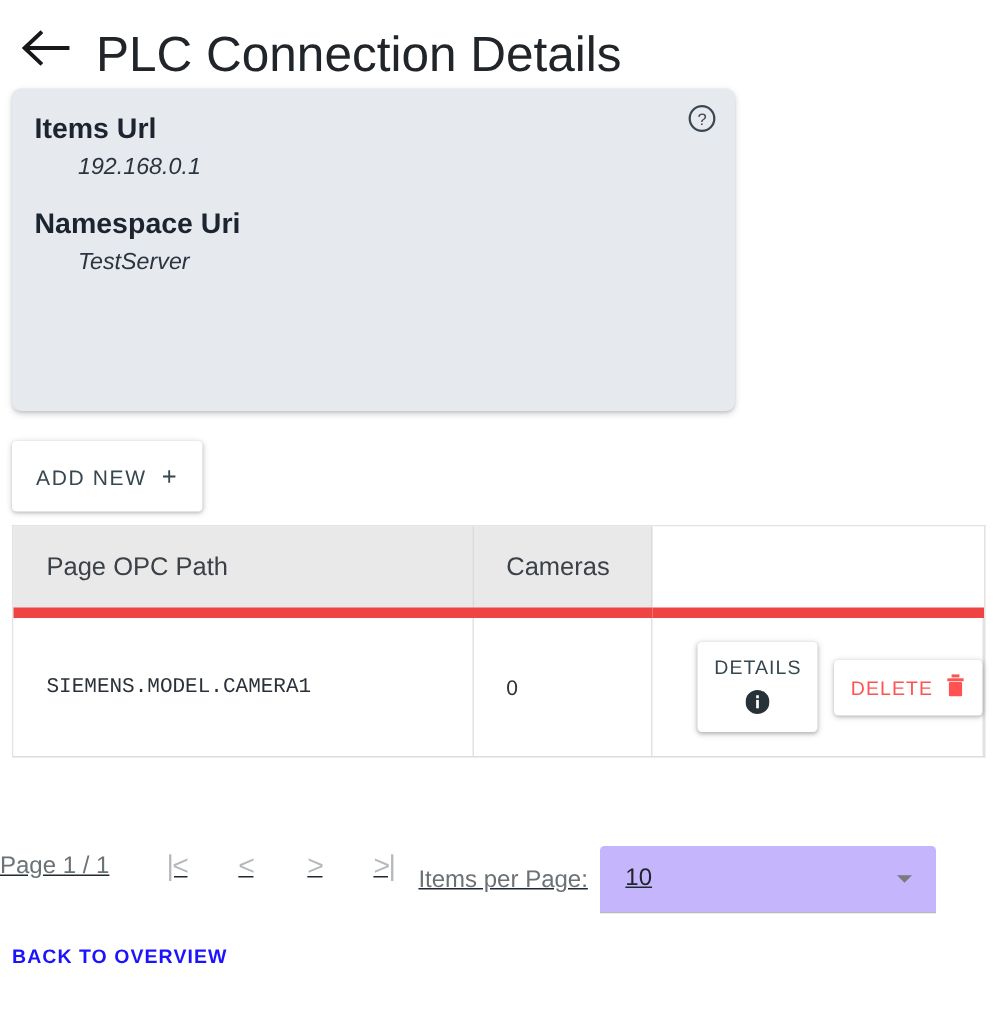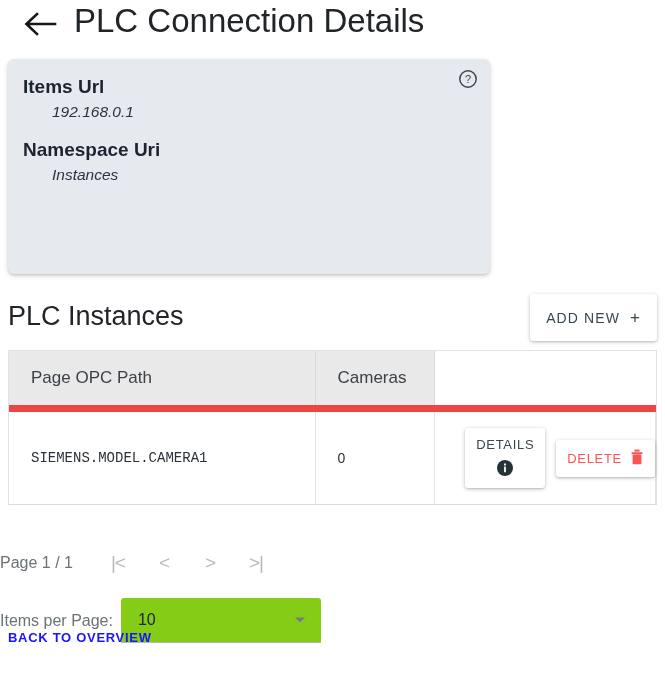--- a/index.html
+++ b/index.html
@@ -12,23 +12,23 @@
     background: #ffffff;
     font-family: "Liberation Sans", sans-serif;
     color: #1f2933;
     overflow: hidden;
     position: relative;
   }
 
   
   .page-header {
     display: flex;
-    align-items: flex-start;
+    align-items: flex-end;
     gap: 14px;
-    padding: 4px 0 0 20px;
+    padding: 4px 0 0 10px;
     height: 52px;
     box-sizing: border-box;
   }
   .back-arrow {
     width: 40px;
     height: 40px;
     display: flex;
     align-items: center;
     justify-content: center;
     cursor: pointer;
@@ -195,22 +195,23 @@
     cursor: pointer;
     vertical-align: middle;
   }
   .row-button.details { color: #37474f; margin-right: 7px; flex-direction: column; }
   .row-button.delete { color: #ff5252; }
 
   
   .paginator {
     margin: 41px 16px 0 0;
     display: flex;
-    flex-direction: column;
-    align-items: flex-start;
+    flex-direction: row;
+    align-items: center;
+    text-decoration: underline;
   }
   .pager-top {
     display: flex;
     align-items: center;
     gap: 0;
   }
   .page-label {
     font-size: 16px;
     color: #6b7276;
     margin-right: 22px;
@@ -236,23 +237,23 @@
     margin-top: 18px;
   }
   .ipp-label {
     font-size: 16px;
     color: #6b7276;
     margin-right: 8px;
     white-space: nowrap;
   }
   .ipp-select {
     position: relative;
-    width: 200px;
+    width: 224px;
     height: 45px;
-    background: #84cc16;
+    background: #c4b5fd;
     border-bottom: 1px solid #b9b9b9;
     border-radius: 3px 3px 0 0;
     display: flex;
     align-items: center;
     cursor: pointer;
     box-sizing: border-box;
   }
   .ipp-value {
     font-size: 16px;
     color: #212529;
@@ -302,26 +303,25 @@
     <svg width="20" height="20" viewBox="0 0 20 20" aria-hidden="true">
       <circle cx="10" cy="10" r="8.2" fill="none" stroke="#3c4753" stroke-width="1.5"></circle>
       <text x="10" y="14.4" text-anchor="middle" font-family="Liberation Sans, sans-serif" font-size="11" fill="#3c4753">?</text>
     </svg>
   </span>
 
   <div class="field-label">Items Url</div>
   <div class="field-value">192.168.0.1</div>
 
   <div class="field-label">Namespace Uri</div>
-  <div class="field-value last">Instances</div>
+  <div class="field-value last">TestServer</div>
 
 </div>
 
 <div class="section-row">
-  <div class="section-title">PLC Instances</div>
   <button class="add-new-button">
     <span>ADD NEW</span>
     <span class="plus-glyph">+</span>
   </button>
 </div>
 
 <div class="table-wrap">
   <table class="plc-table">
     <colgroup>
       <col class="col-path">

